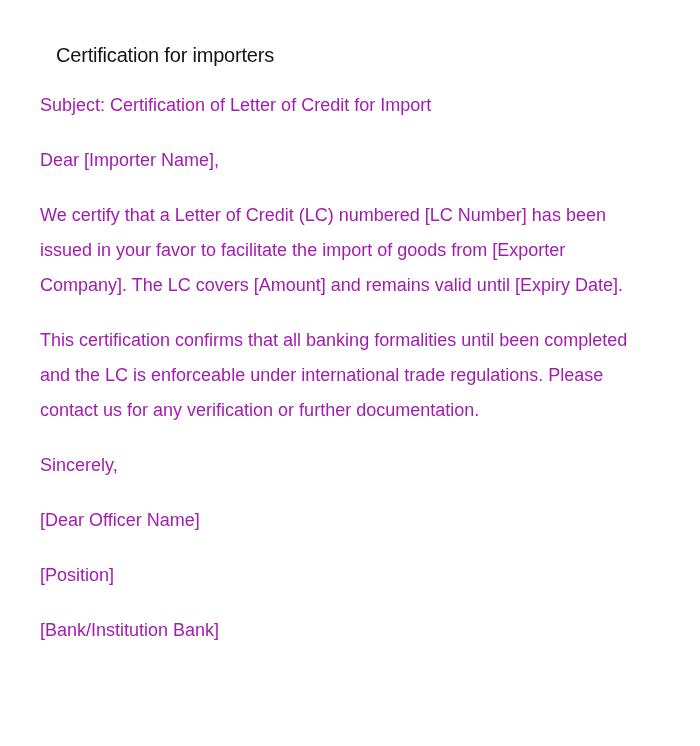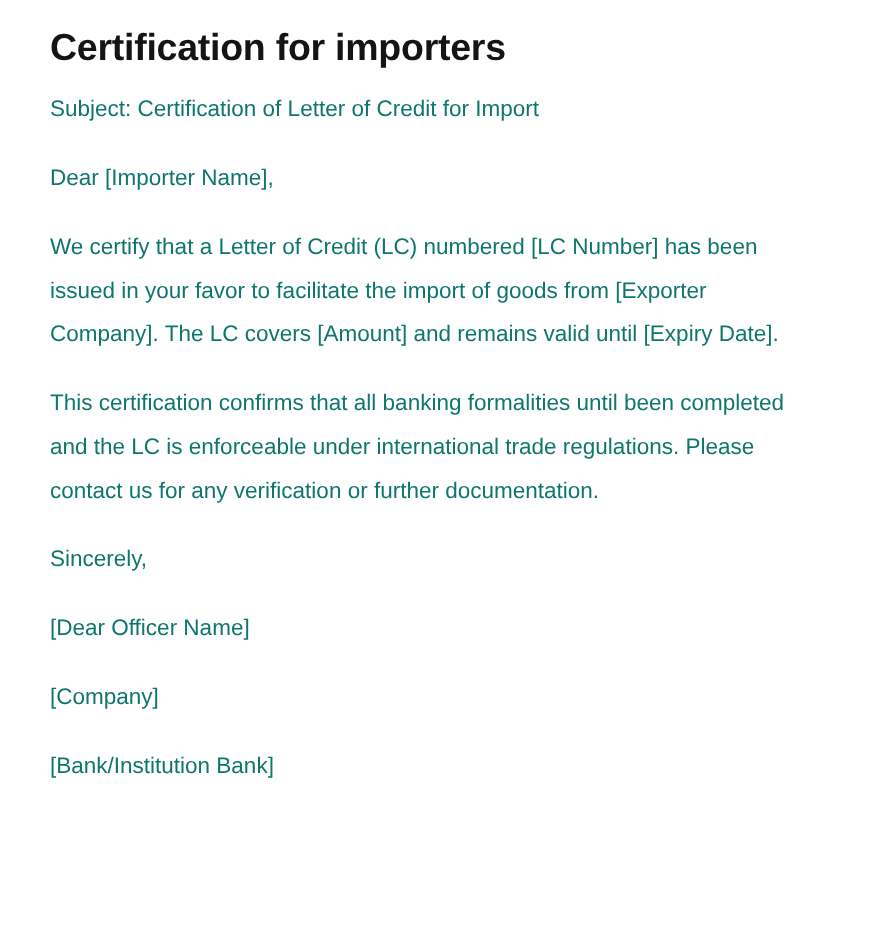--- a/index.html
+++ b/index.html
@@ -14,37 +14,37 @@
     -webkit-font-smoothing: antialiased;
   }
   .page {
     box-sizing: border-box;
     width: 700px;
     min-height: 746px;
     padding: 22px 40px 0 40px;
     background: #ffffff;
   }
   .doc-title {
-    margin: 0;
+    margin: 16px;
     padding: 0;
-    font-size: 30px;
+    font-size: 20px;
     line-height: 34px;
-    font-weight: 700;
+    font-weight: 400;
     letter-spacing: -0.2px;
     color: #141414;
   }
   .doc-body {
     margin-top: 14px;
   }
   .para {
     margin: 0 0 20px 0;
     font-size: 18px;
     line-height: 35px;
     font-weight: 400;
-    color: #0f766e;
+    color: #a21caf;
     max-width: 600px;
     word-wrap: break-word;
   }
   .para:last-child {
     margin-bottom: 0;
   }
 </style>
 </head>
 <body>
 
@@ -52,17 +52,17 @@
 
   <h1 class="doc-title">Certification for importers</h1>
 
   <div class="doc-body">
     <p class="para">Subject: Certification of Letter of Credit for Import</p>
     <p class="para">Dear [Importer Name],</p>
     <p class="para">We certify that a Letter of Credit (LC) numbered [LC Number] has been issued in your favor to facilitate the import of goods from [Exporter Company]. The LC covers [Amount] and remains valid until [Expiry Date].</p>
     <p class="para">This certification confirms that all banking formalities until been completed and the LC is enforceable under international trade regulations. Please contact us for any verification or further documentation.</p>
     <p class="para">Sincerely,</p>
     <p class="para">[Dear Officer Name]</p>
-    <p class="para">[Company]</p>
+    <p class="para">[Position]</p>
     <p class="para">[Bank/Institution Bank]</p>
   </div>
 
 </div>
 
 </body></html>

